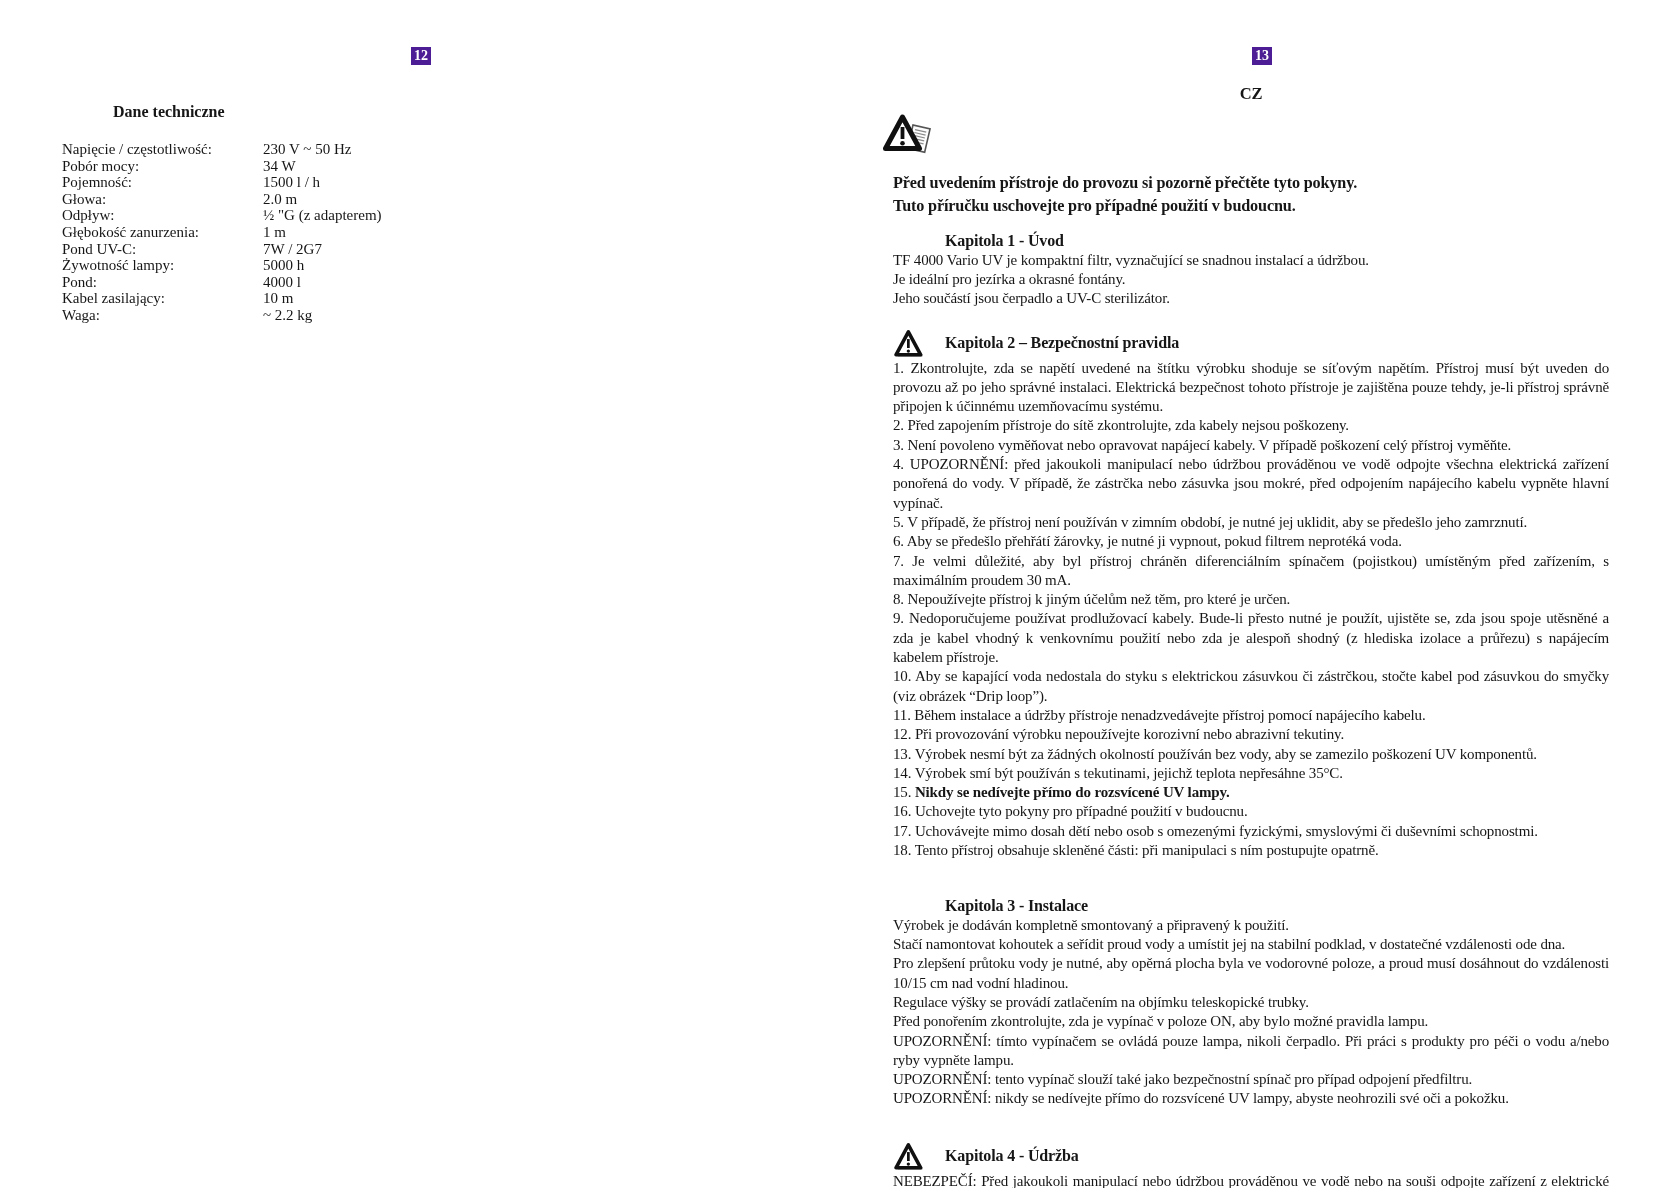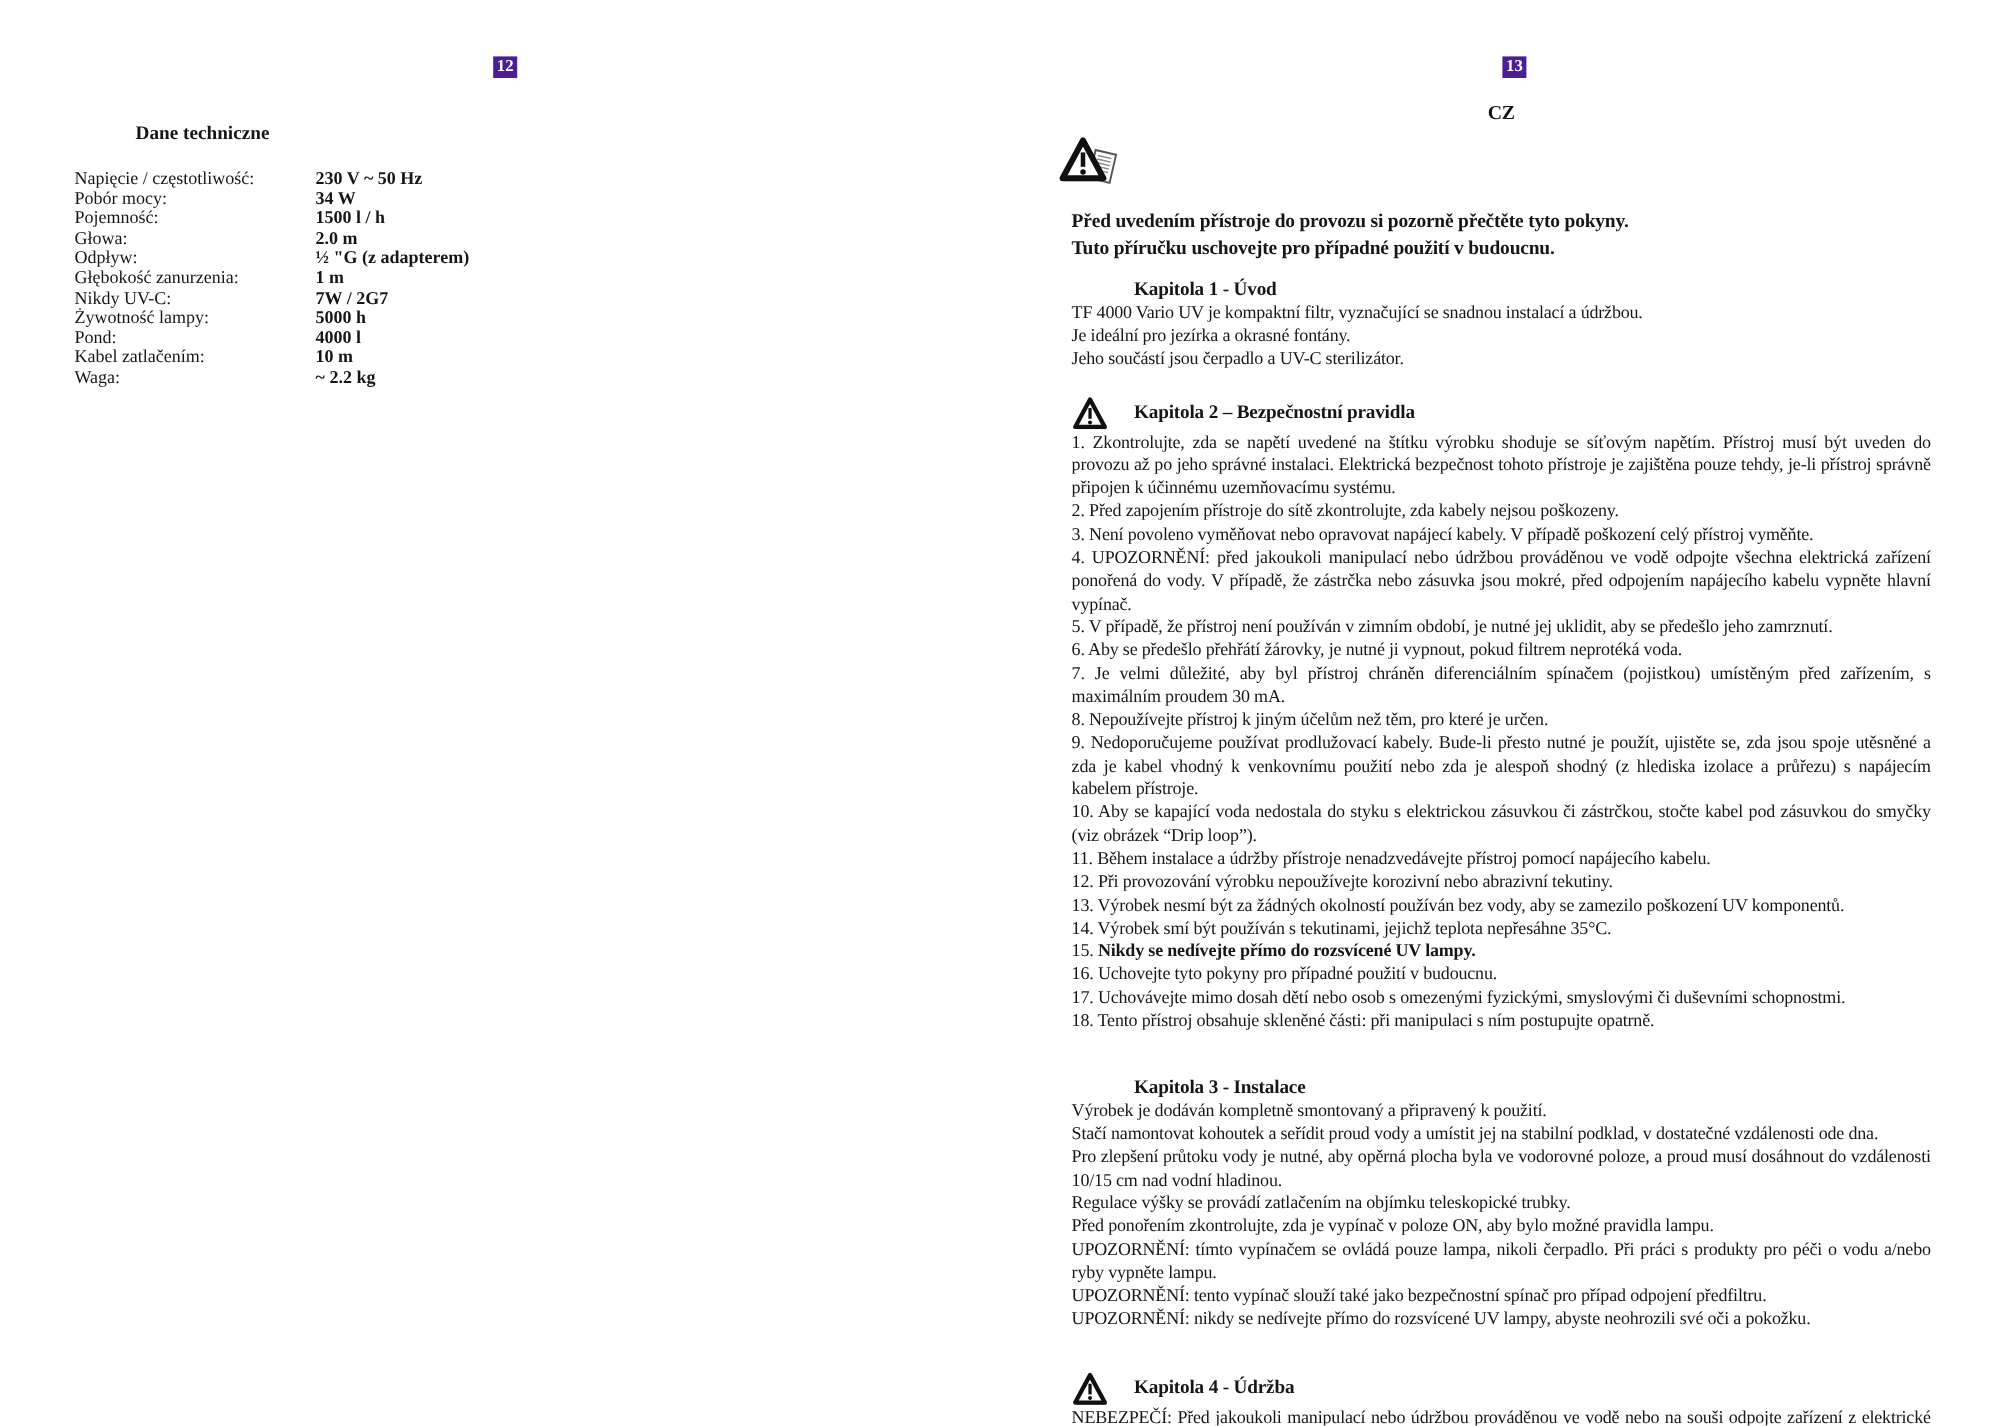--- a/index.html
+++ b/index.html
@@ -27,21 +27,21 @@
     position: absolute; left: 62px; top: 104px; width: 430px;
     font-size: 15px;
   }
   .dane {
     font-size: 16px; font-weight: bold;
     margin-left: 51px; line-height: 16px;
   }
   .spec-table { margin-top: 21px; }
   .spec-row { display: flex; line-height: 16.6px; height: 16.6px; }
   .spec-label { width: 201px; flex: none; }
-  .spec-value { flex: 1; font-weight: bold; }
+  .spec-value { flex: 1; }
 
   
   .right-col {
     position: absolute; left: 893px; top: 84px; width: 716px;
     font-size: 15px; line-height: 19.3px;
     letter-spacing: -0.15px;
   }
   .cz { text-align: center; font-weight: bold; font-size: 16.5px; line-height: 19px; }
   .notice { display: flex; align-items: flex-start; margin: 9px 0 0 -12px; flex-direction: column; }
   .notice-icon { flex: none; width: 58px; }
@@ -90,33 +90,33 @@
       </div>
       <div class="spec-row">
         <span class="spec-label">Odpływ:</span>
         <span class="spec-value">½ "G (z adapterem)</span>
       </div>
       <div class="spec-row">
         <span class="spec-label">Głębokość zanurzenia:</span>
         <span class="spec-value">1 m</span>
       </div>
       <div class="spec-row">
-        <span class="spec-label">Nikdy UV-C:</span>
+        <span class="spec-label">Pond UV-C:</span>
         <span class="spec-value">7W / 2G7</span>
       </div>
       <div class="spec-row">
         <span class="spec-label">Żywotność lampy:</span>
         <span class="spec-value">5000 h</span>
       </div>
       <div class="spec-row">
         <span class="spec-label">Pond:</span>
         <span class="spec-value">4000 l</span>
       </div>
       <div class="spec-row">
-        <span class="spec-label">Kabel zatlačením:</span>
+        <span class="spec-label">Kabel zasilający:</span>
         <span class="spec-value">10 m</span>
       </div>
       <div class="spec-row">
         <span class="spec-label">Waga:</span>
         <span class="spec-value">~ 2.2 kg</span>
       </div>
     </div>
   </section>
 
   <section class="right-col">

